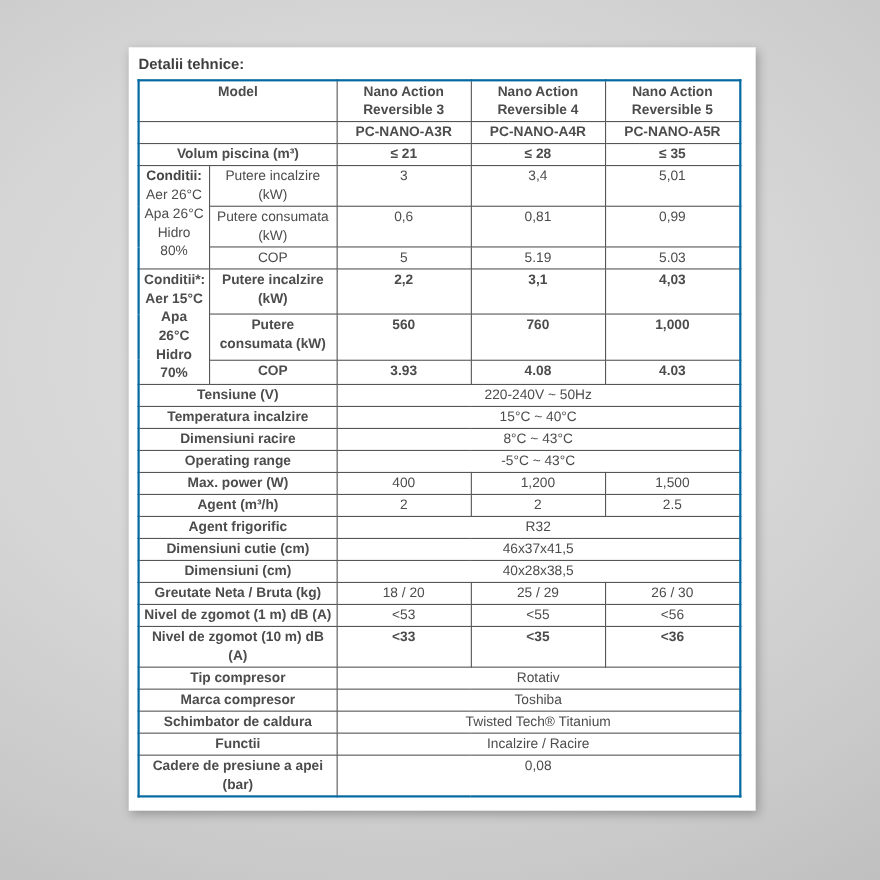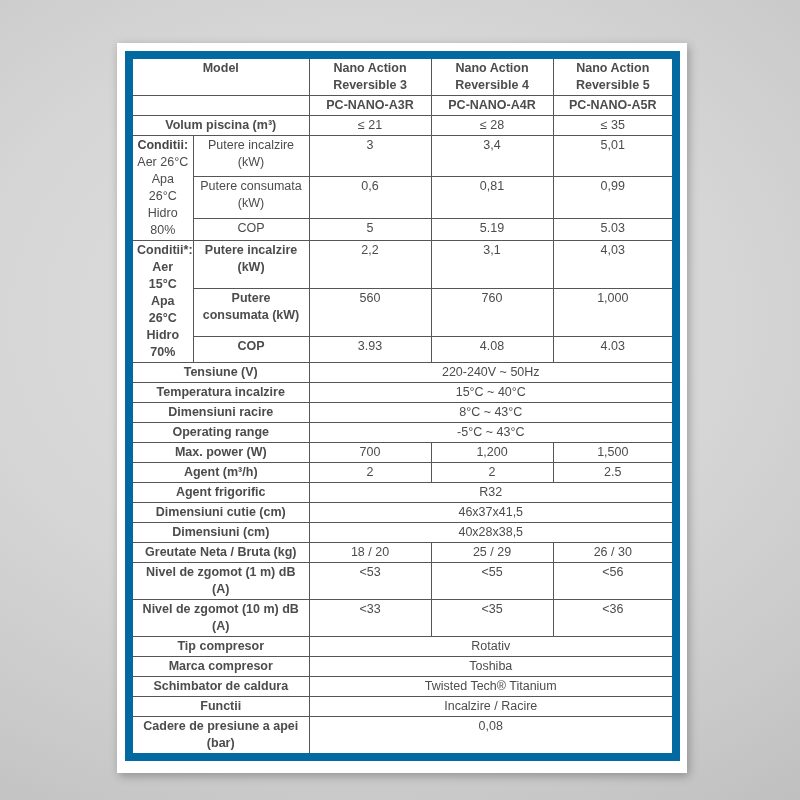--- a/index.html
+++ b/index.html
@@ -25,44 +25,45 @@
   .heading {
     font-size: 13.5px;
     font-weight: bold;
     color: #3f3f3f;
     margin: 0 0 6px 1px;
   }
   table.specs {
     border-collapse: collapse;
     table-layout: fixed;
     width: 547px;
-    border: 8px solid #0369a1;
+    border: 2px solid #0369a1;
   }
   table.specs td {
     border: 1px solid #565656;
     font-size: 12.5px;
     line-height: 17px;
     color: #4c4c4c;
     padding: 1px 4px;
     vertical-align: top;
     text-align: center;
     overflow: hidden;
   }
   td.lbl  { font-weight: bold; color: #464646; }
   td.sub  { text-align: left; }
   td.subB { text-align: left; font-weight: bold; color: #464646; }
-  td.valB { font-weight: normal; color: #464646; }
+  td.valB { font-weight: bold; color: #464646; }
   td.cond { text-align: left; padding: 1px 2px; white-space: normal; }
   td.cond b { color: #464646; }
   td.condB { text-align: left; padding: 1px 2px; font-weight: bold; color: #464646; }
 </style>
 </head>
 <body>
 
 <div class="card">
+  <div class="heading">Detalii tehnice:</div>
 
   <table class="specs">
     <colgroup>
       <col style="width:64px">
         <col style="width:116px">
       <col style="width:122px">
         <col style="width:122px">
         <col style="width:123px">
     </colgroup>
     <tbody>
@@ -140,21 +141,21 @@
       <td colspan="2" class="lbl">Dimensiuni racire</td>
       <td colspan="3">8°C ~ 43°C</td>
     </tr>
     <tr>
       <td colspan="2" class="lbl">Operating range</td>
       <td colspan="3">-5°C ~ 43°C</td>
     </tr>
 
     <tr>
       <td colspan="2" class="lbl">Max. power (W)</td>
-      <td>700</td>
+      <td>400</td>
       <td>1,200</td>
       <td>1,500</td>
     </tr>
     <tr>
       <td colspan="2" class="lbl">Agent (m³/h)</td>
       <td>2</td>
       <td>2</td>
       <td>2.5</td>
     </tr>
 

